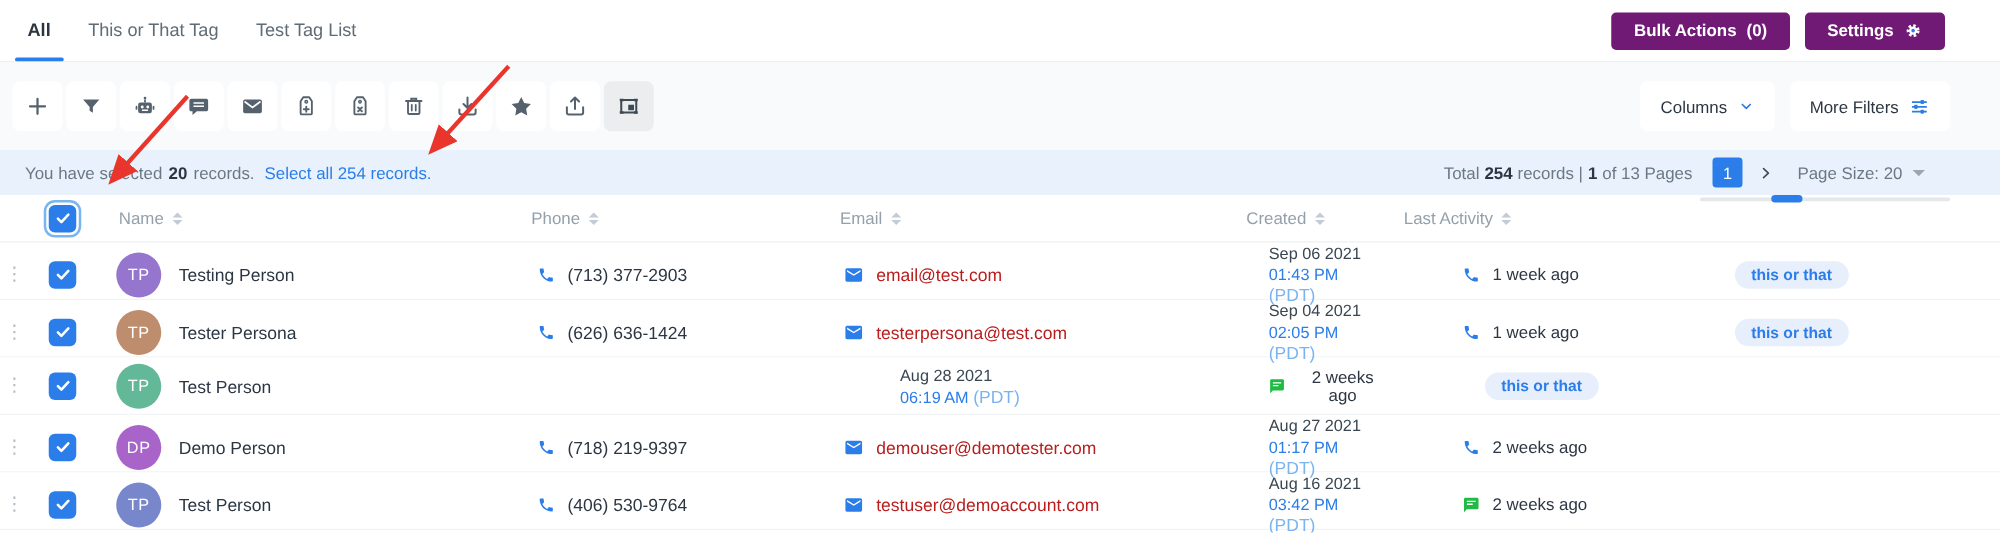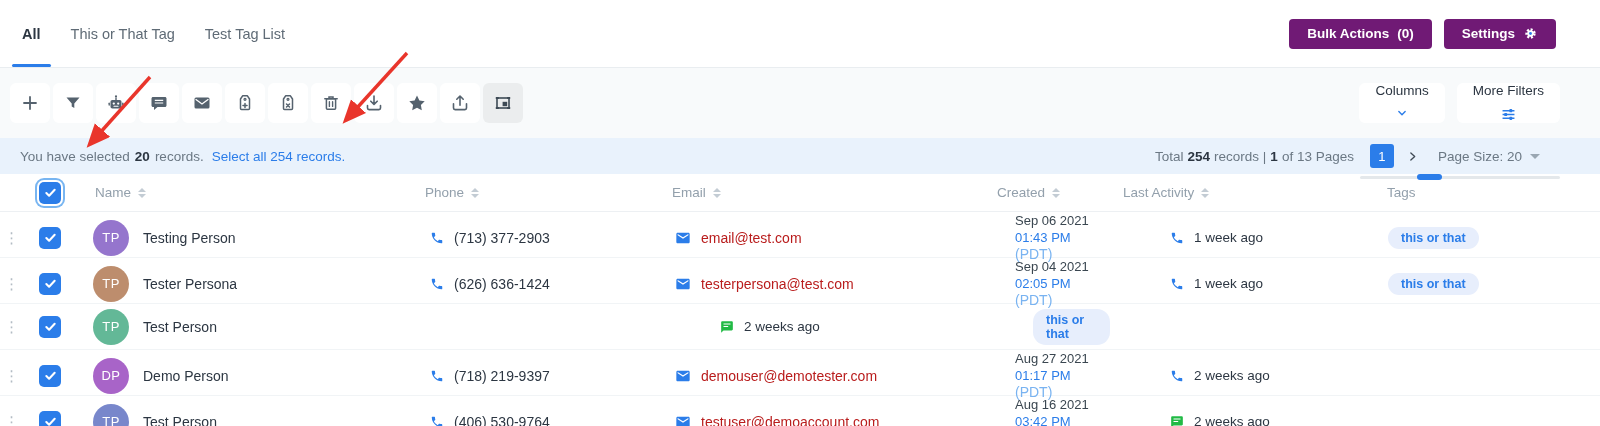--- a/index.html
+++ b/index.html
@@ -1,20 +1,20 @@
 <!DOCTYPE html>
 <html><head>
 <meta charset="utf-8">
 <style>
   * { margin:0; padding:0; box-sizing:border-box; }
   body { font-family:"Liberation Sans", sans-serif; background:#fff; }
   .app { position:relative; width:1600px; height:426px; background:#fff; overflow:hidden; }
 
   
-  .tabbar { height:68px; display:flex; align-items:center; padding:0 44px 0 20px;
+  .tabbar { height:50px; display:flex; align-items:center; padding:0 44px 0 20px;
             border-bottom:1px solid #e9edf0; background:#fff; }
   .tabs { display:flex; align-items:center; height:100%; }
   .tab { position:relative; height:100%; display:flex; align-items:center;
          margin-right:26px; font-size:14.5px; color:#5f6b76; cursor:pointer; padding:0 2px; }
   .tab.active { color:#2c3642; font-weight:700; }
   .tab.active::after { content:""; position:absolute; left:-8px; right:-8px; bottom:0;
          height:3px; background:#2b7de9; border-radius:2px; }
   .top-actions { margin-left:auto; display:flex; gap:12px; }
   .btn-primary { display:flex; align-items:center; gap:8px; height:30px; padding:0 18px;
          background:#701a75; color:#fff; font-size:13.5px; font-weight:700;
@@ -22,21 +22,21 @@
 
   
   .toolbar { height:70px; background:#f8fafb; display:flex; align-items:center; padding:0 40px 0 10px; }
   .icon-btns { display:flex; gap:3px; }
   .icon-btn { width:40px; height:40px; background:#fff; border-radius:6px;
               display:grid; place-items:center; cursor:pointer; }
   .icon-btn.active { background:#ebedee; }
   .icon-btn svg { display:block; }
   .tb-right { margin-left:auto; display:flex; align-items:center; gap:12px; }
   .btn-white { display:flex; align-items:center; gap:8px; height:40px; padding:0 16px;
-               background:#fff; border-radius:6px; font-size:13.5px; color:#2c3642; cursor:pointer;flex-direction:column; }
+               background:#fff; border-radius:6px; font-size:13.5px; color:#2c3642; cursor:pointer; }
   .search-box { display:flex; align-items:center; gap:10px; width:253px; height:40px;
                 background:#fff; border:1px solid #dde3e8; border-radius:8px; padding:0 14px; }
   .search-box input { border:none; outline:none; flex:1; font-size:14px; color:#3a4650;
                       font-family:"Liberation Sans", sans-serif; background:transparent; }
   .search-box input::placeholder { color:#a9b4bf; }
 
   
   .selbar { height:36px; background:#e9f2fc; display:flex; align-items:center;
             padding:0 60px 0 20px; font-size:13.5px; color:#6b7884; }
   .selbar b { color:#2c3642; margin:0 5px; }
@@ -289,23 +289,20 @@
           <i class="dn"></i>
         </span>
     </div>
     <div class="th th-activity">
       <span>Last Activity</span>
       <span class="sort">
           <i class="up"></i>
           <i class="dn"></i>
         </span>
     </div>
-    <div class="th th-tags">
-      <span>Tags</span>
-    </div>
     <div class="hscroll-track"></div>
     <div class="hscroll-thumb"></div>
   </div>
 
   <div id="table-body">
     <div class="row grid">
       <div class="kebab">⋮</div>
       <div class="cb-wrap">
         <div class="checkbox">
           <svg width="13" height="13" viewBox="0 0 14 14">
@@ -395,20 +392,24 @@
             </svg>
         </div>
       </div>
       <div class="cell-name">
         <div class="avatar" style="background: rgb(99, 184, 151);">TP</div>
         <span class="name-text">Test Person</span>
       </div>
       <div class="cell-email">
 
         <span></span>
+      </div>
+      <div class="cell-created">
+        <div class="created-date">Aug 28 2021</div>
+        <div class="created-time"><span>06:19 AM</span> <span class="created-tz">(PDT)</span></div>
       </div>
       <div class="cell-activity">
 
         <svg width="14" height="14" viewBox="0 0 24 24">
           <path d="M20 2H4c-1.1 0-2 .9-2 2v18l4-4h14c1.1 0 2-.9 2-2V4c0-1.1-.9-2-2-2z" fill="#21ba45"></path>
           <path d="M6 7h12M6 11h8" stroke="#fff" stroke-width="1.8"></path>
           </svg>
         <span>2 weeks ago</span>
       </div>
       <div class="cell-tags">

